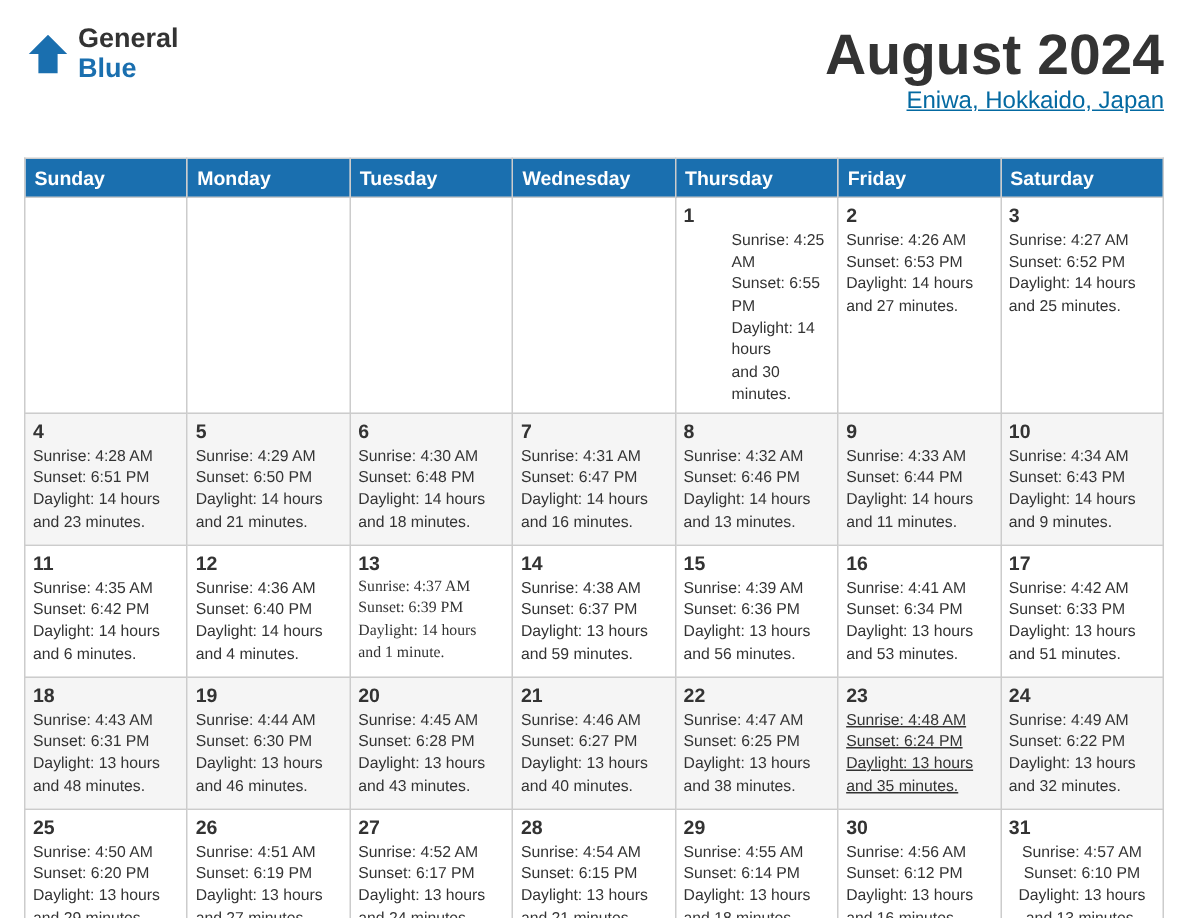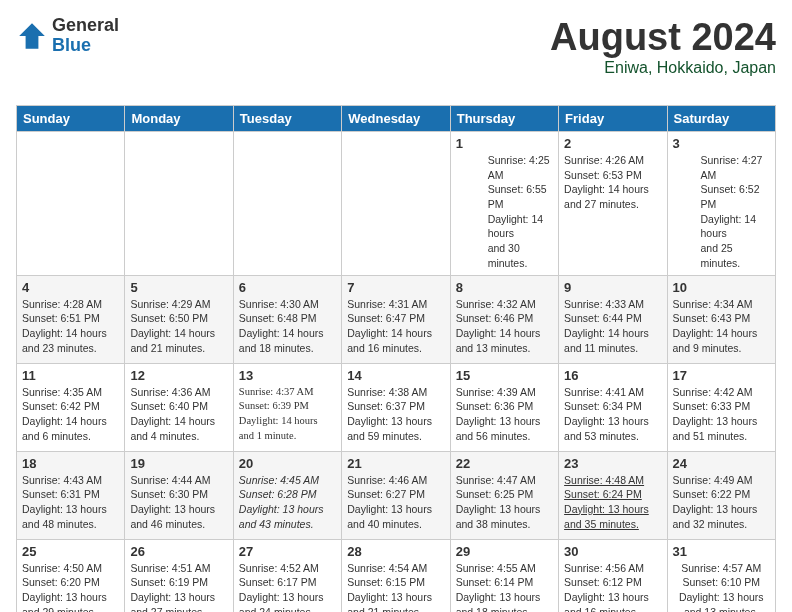--- a/index.html
+++ b/index.html
@@ -43,21 +43,22 @@
     .title-block {
       text-align: right;
     }
     .month-title {
       font-size: 38px;
       font-weight: bold;
       color: #333;
     }
     .location {
       font-size: 16px;
-      color: #14532d;
+      color: #0369a1;
+      text-decoration: underline;
     }
     table {
       width: 100%;
       border-collapse: collapse;
       table-layout: fixed;
     }
     thead th {
       background-color: #1a6faf;
       color: #fff;
       text-align: left;
@@ -137,21 +138,21 @@
         </td>
         <td>
           <div class="day-num">2</div>
           <div class="day-info" style="white-space: pre-line;">Sunrise: 4:26 AM
 Sunset: 6:53 PM
 Daylight: 14 hours
 and 27 minutes.</div>
         </td>
         <td>
           <div class="day-num">3</div>
-          <div class="day-info" style="white-space: pre-line; margin-left: 28px;">Sunrise: 4:27 AM
+          <div class="day-info" style="white-space: pre-line;">Sunrise: 4:27 AM
 Sunset: 6:52 PM
 Daylight: 14 hours
 and 25 minutes.</div>
         </td>
       </tr>
       <tr>
         <td>
           <div class="day-num">4</div>
           <div class="day-info" style="white-space: pre-line;">Sunrise: 4:28 AM
 Sunset: 6:51 PM
@@ -262,21 +263,21 @@
         </td>
         <td>
           <div class="day-num">19</div>
           <div class="day-info" style="white-space: pre-line;">Sunrise: 4:44 AM
 Sunset: 6:30 PM
 Daylight: 13 hours
 and 46 minutes.</div>
         </td>
         <td>
           <div class="day-num">20</div>
-          <div class="day-info" style="white-space: pre-line; font-style: italic;">Sunrise: 4:45 AM
+          <div class="day-info" style="white-space: pre-line;">Sunrise: 4:45 AM
 Sunset: 6:28 PM
 Daylight: 13 hours
 and 43 minutes.</div>
         </td>
         <td>
           <div class="day-num">21</div>
           <div class="day-info" style="white-space: pre-line;">Sunrise: 4:46 AM
 Sunset: 6:27 PM
 Daylight: 13 hours
 and 40 minutes.</div>

